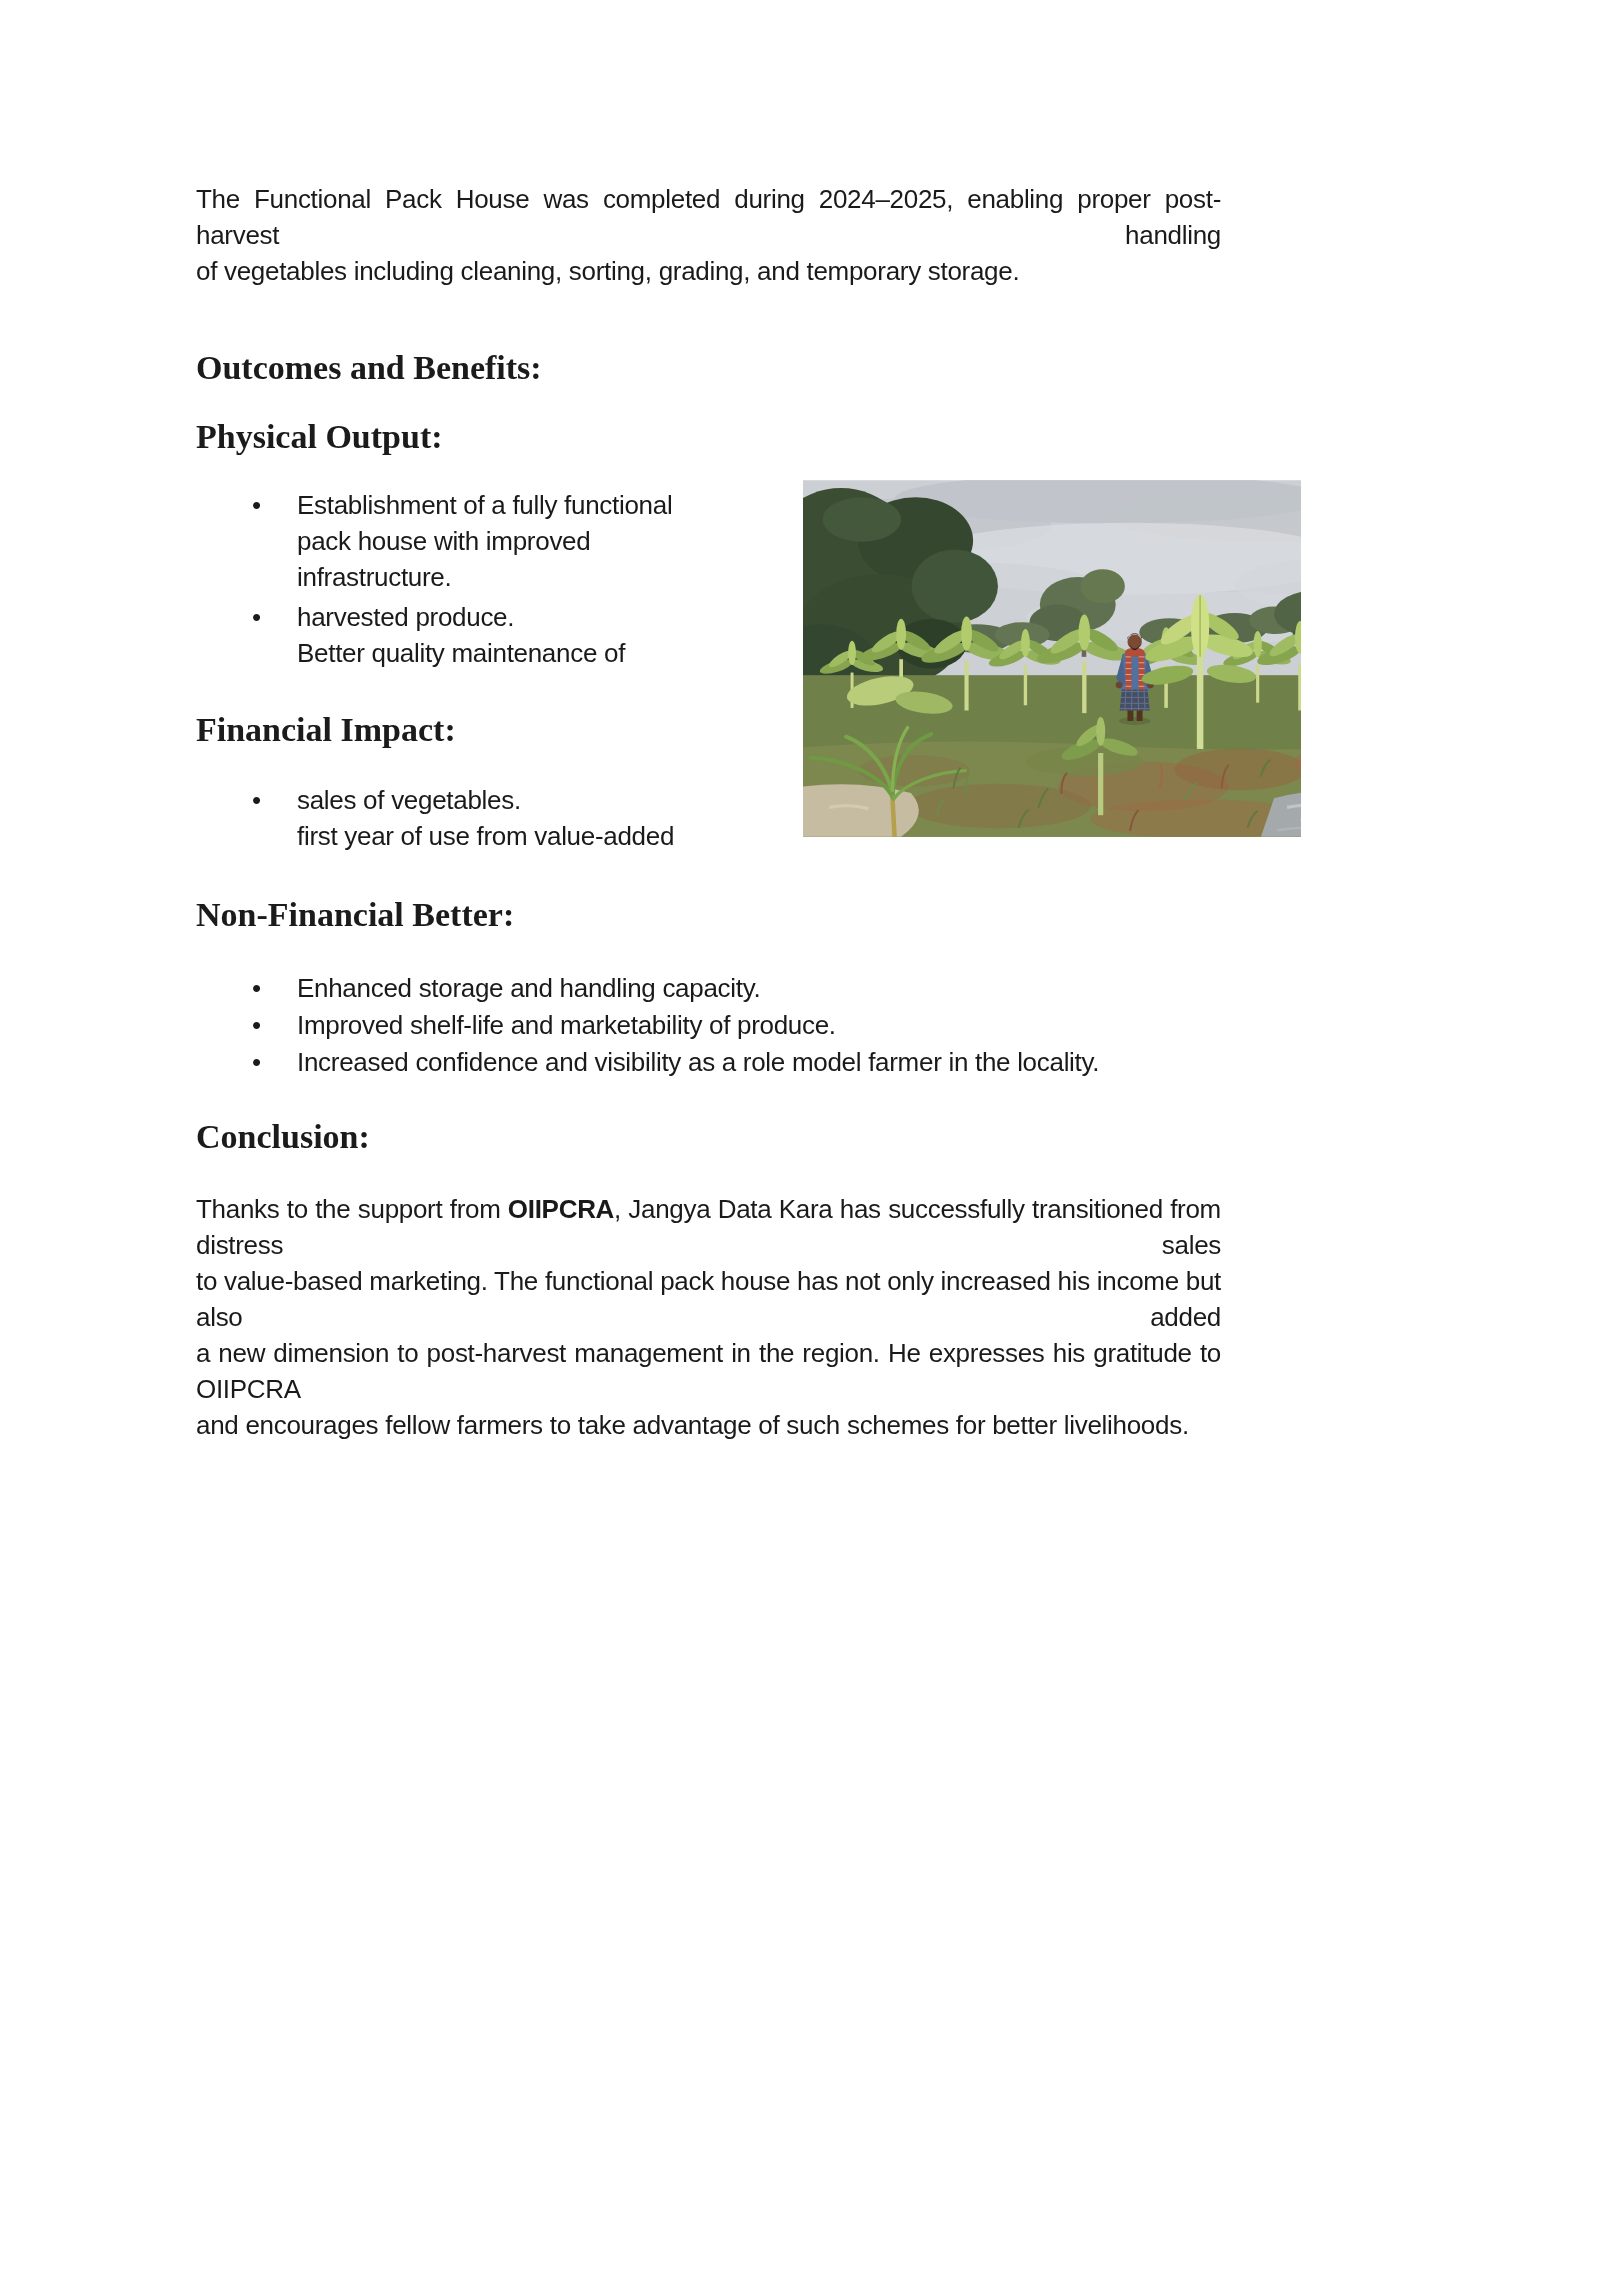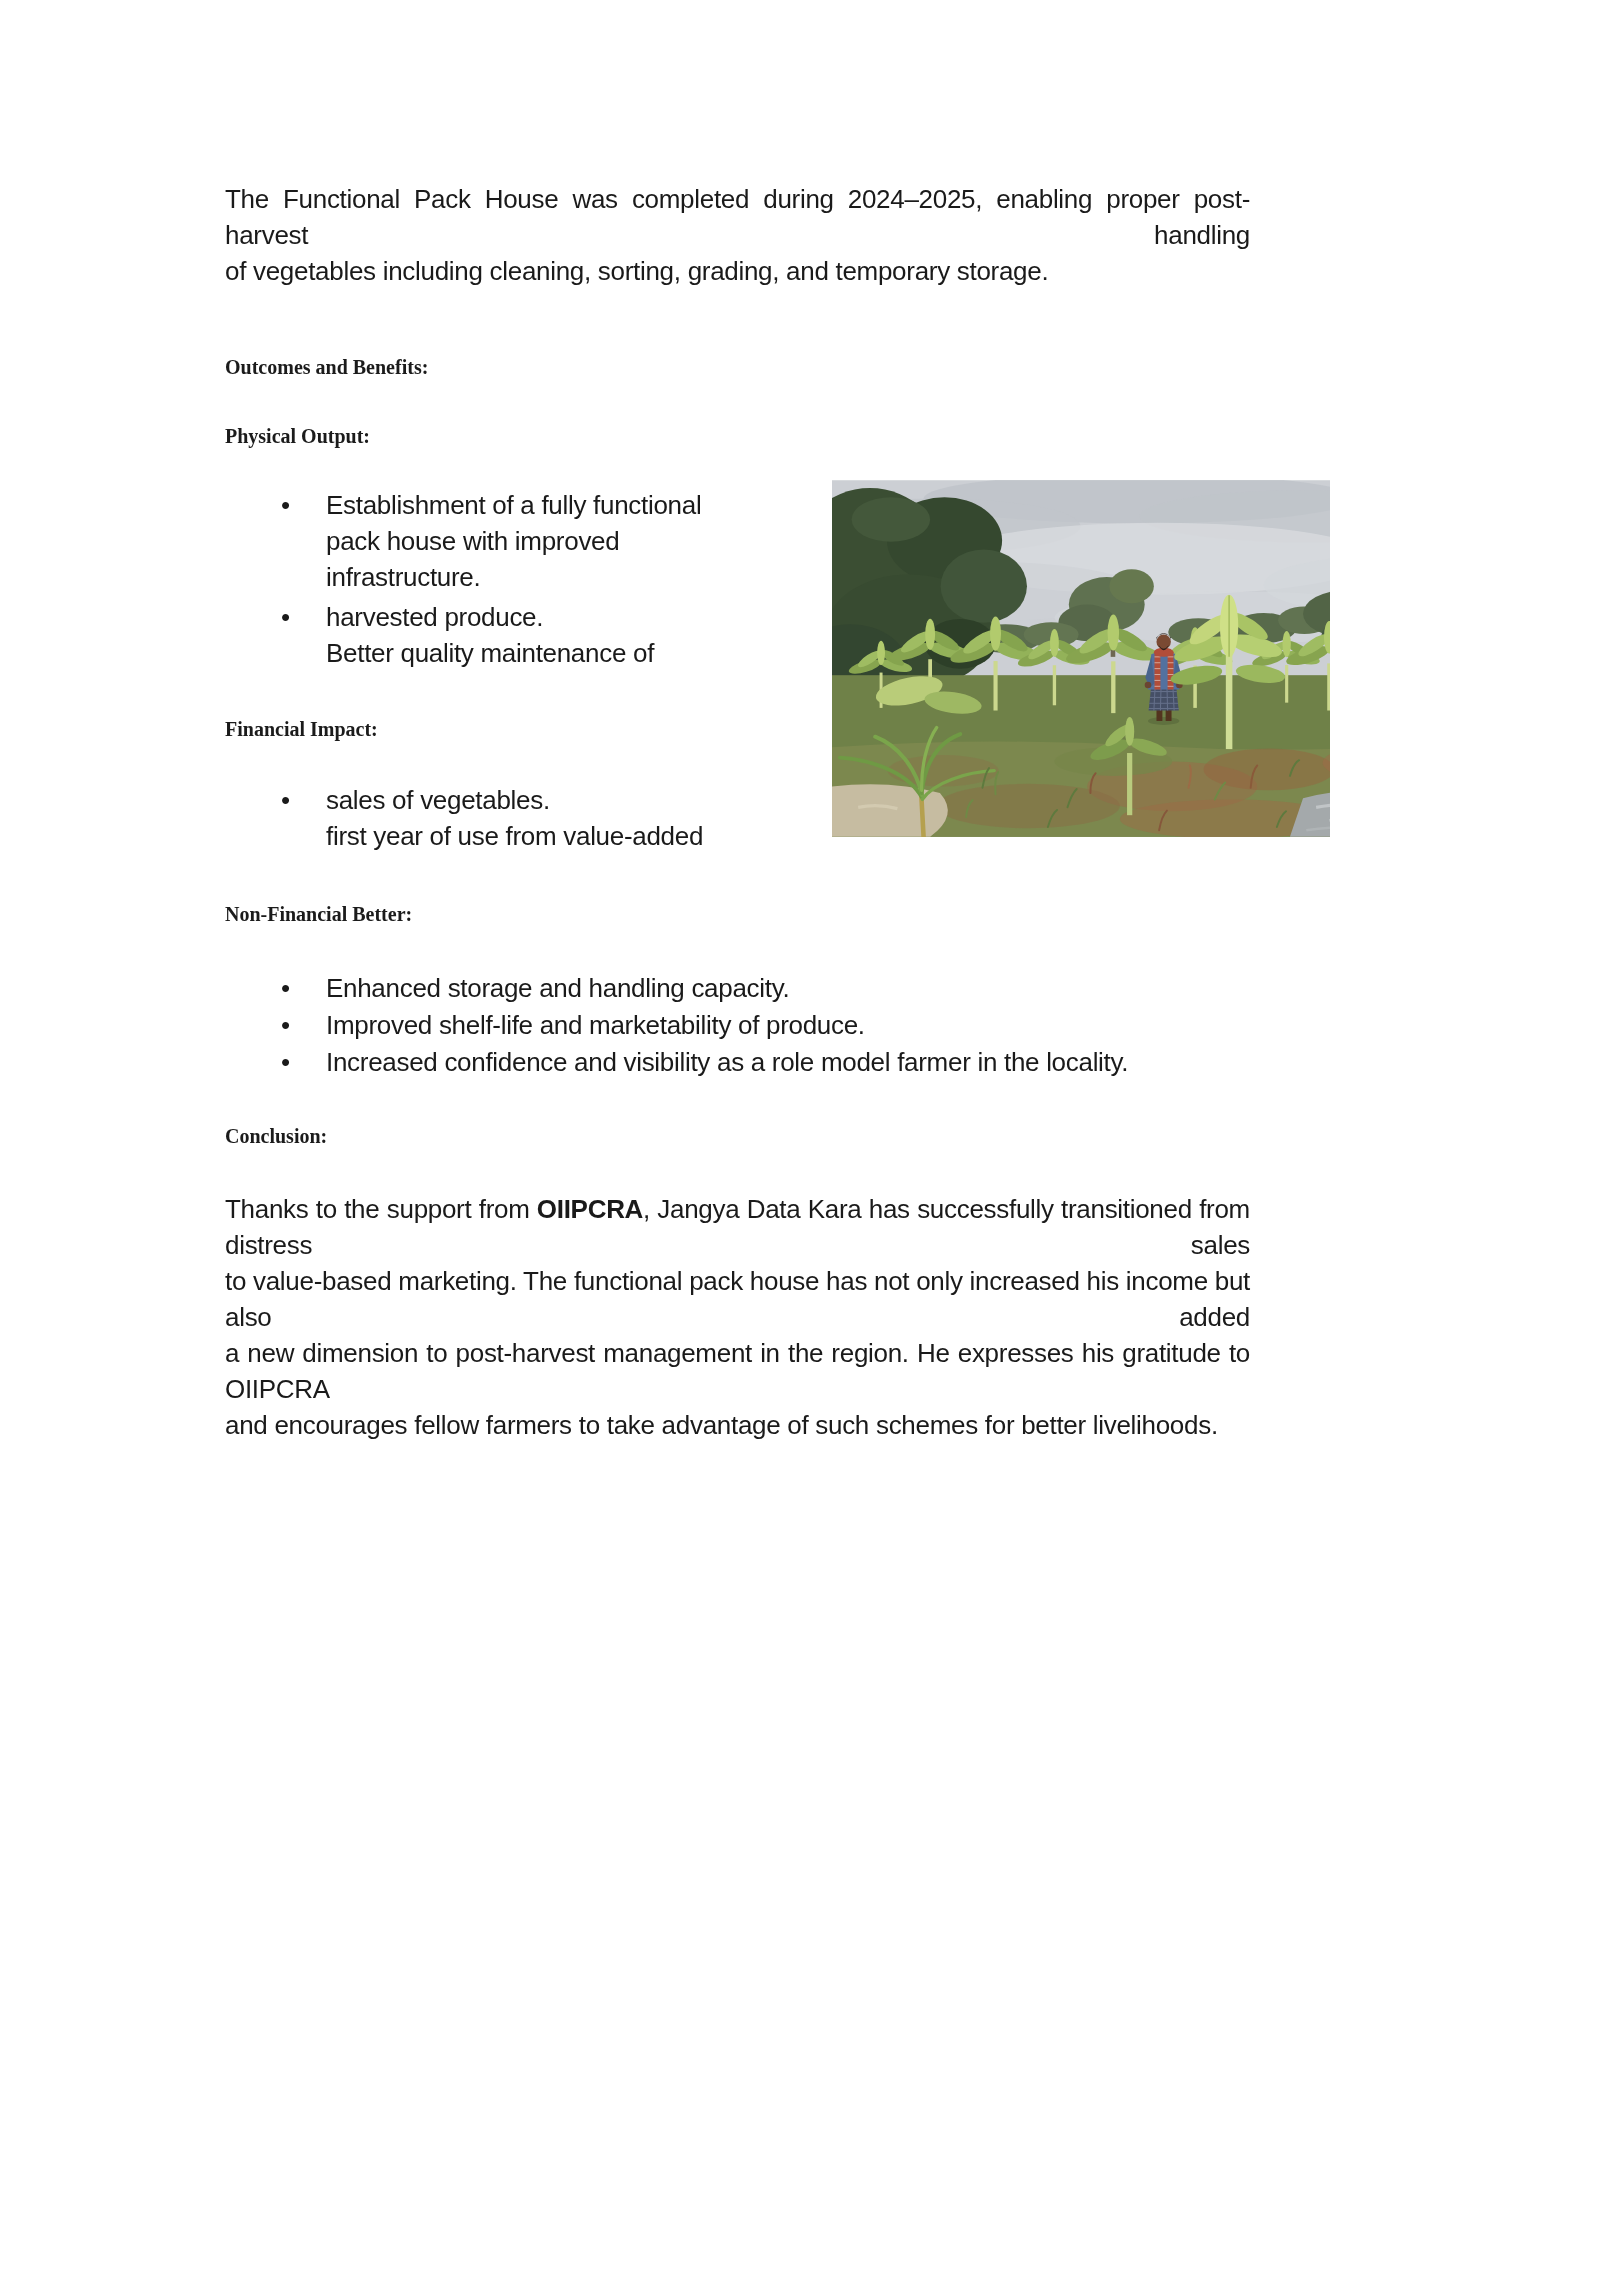--- a/index.html
+++ b/index.html
@@ -9,28 +9,27 @@
     width: 1301px;
     height: 2295px;
     background: #ffffff;
     padding: 181px 80px 0 196px;
     font-family: "Liberation Sans", sans-serif;
     font-size: 26px;
     letter-spacing: -0.3px;
     line-height: 36px;
     color: #1a1a1a;
     overflow: hidden;
-    margin-left: 29px;
   }
   .line { display: block; }
   .jline { text-align: justify; text-align-last: justify; }
   h2 {
     font-family: "Liberation Serif", serif;
     font-weight: 700;
-    font-size: 20px;
+    font-size: 34px;
     line-height: 39px;
     letter-spacing: 0;
     color: #1b1b1b;
   }
   .h-outcomes   { margin-top: 59px; }
   .h-physical   { margin-top: 30px; }
   .h-financial  { margin-top: 39px; }
   .h-nonfin     { margin-top: 41px; }
   .h-conclusion { margin-top: 36px; }
   .row { display: flex; margin-top: 23.6px; gap: 30px; }

